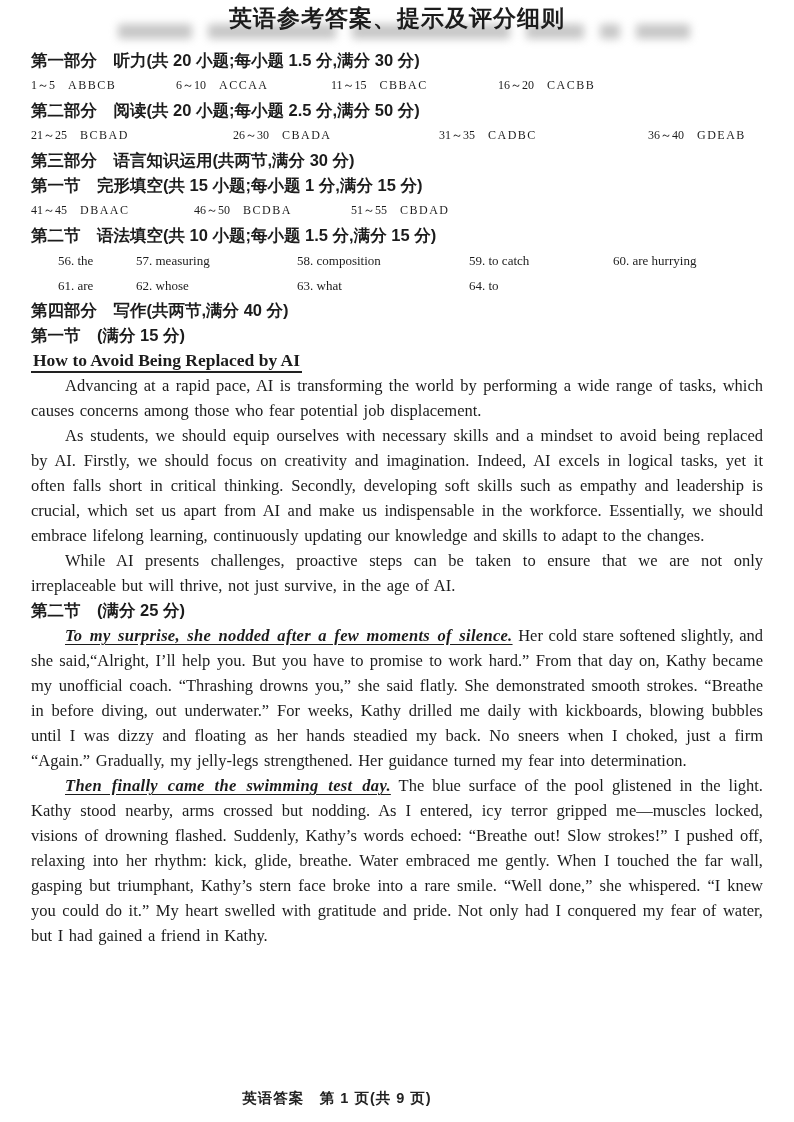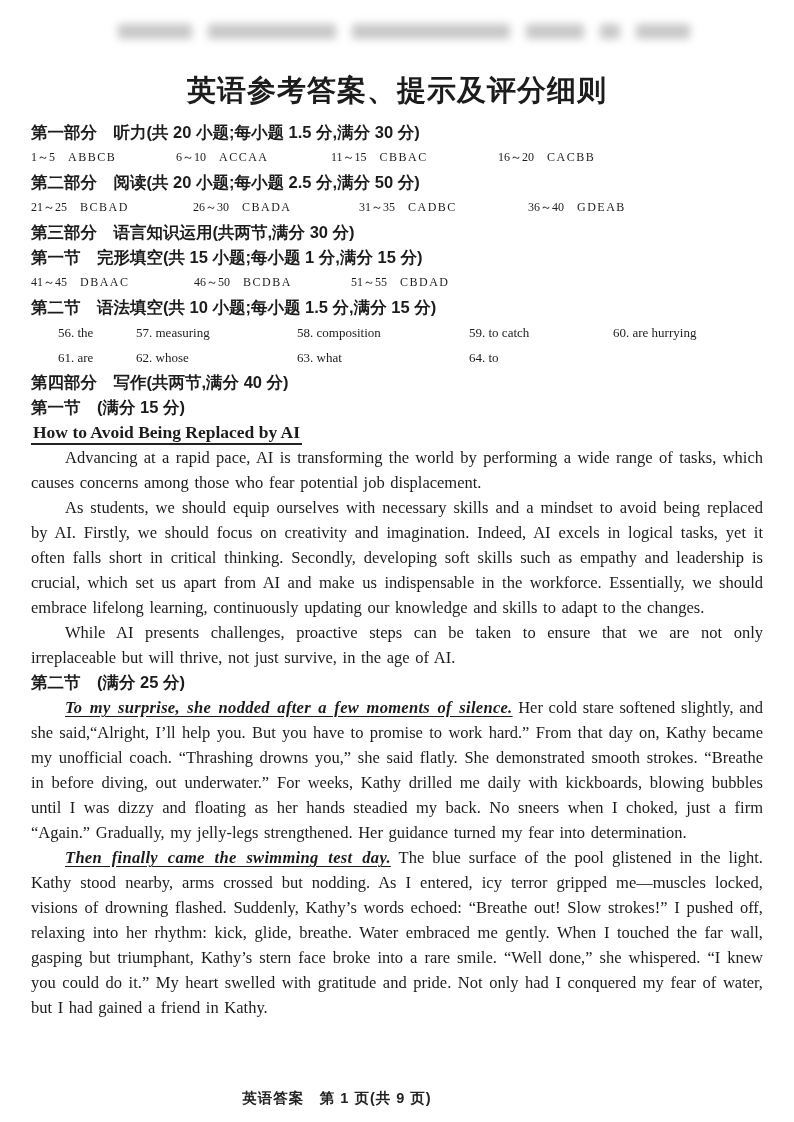--- a/index.html
+++ b/index.html
@@ -15,36 +15,36 @@
 
   
   .watermark {
     position: absolute; top: 24px; left: 118px;
     display: flex; gap: 16px; align-items: center;
     filter: blur(4px); opacity: .5;
   }
   .watermark .blob { height: 15px; background: #8f8f8f; border-radius: 3px; }
 
   .doc-title {
-    margin: 0; padding-top: 72px;
+    margin: 0; 
     text-align: center;
     font-family: "Liberation Sans", "DejaVu Sans", sans-serif;
-    font-size: 29px; font-weight: 700; letter-spacing: 1px;
+    font-size: 23px; font-weight: 700; letter-spacing: 1px;
     line-height: 36px;
   }
 
   .key { margin-top: 12px; }
   .line { line-height: 25px; font-size: 17px; }
   .heading {
     font-family: "Liberation Sans", "DejaVu Sans", sans-serif;
     font-weight: 700; font-size: 16.5px;
   }
   .ans-row { display: grid; font-size: 12px; }
   .row-listening { grid-template-columns: 145px 155px 167px auto; }
-  .row-reading   { grid-template-columns: 162px 166px 169px auto; }
+  .row-reading   { grid-template-columns: 162px 166px 169px auto; gap: 40px; }
   .row-cloze     { grid-template-columns: 163px 157px auto; }
   .ans-group .rng { display: inline-block; }
   .ans-group .ltr { display: inline-block; margin-left: 13px; letter-spacing: 1.5px; }
   .row-grammar {
     display: grid; padding-left: 27px;
     grid-template-columns: 78px 161px 172px 144px auto;
     font-size: 13px;
   }
 
   .essay { margin-top: 0; }

